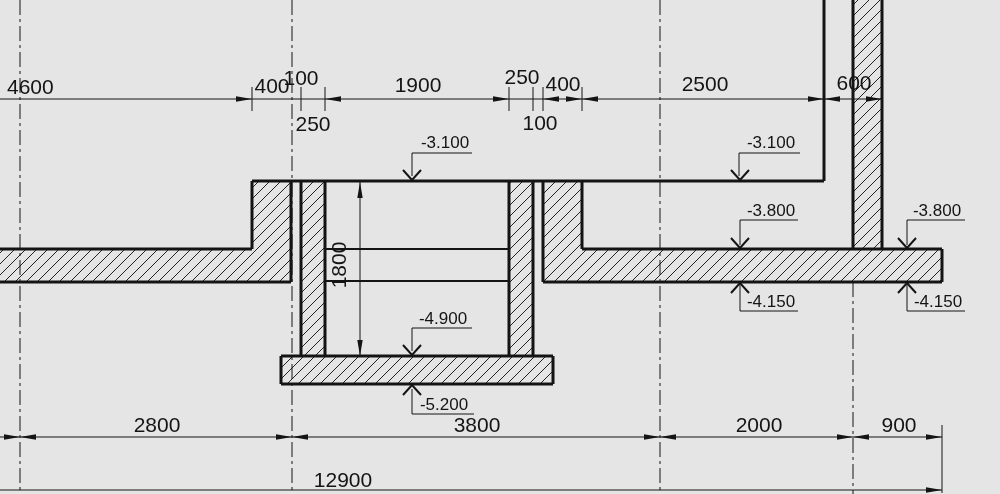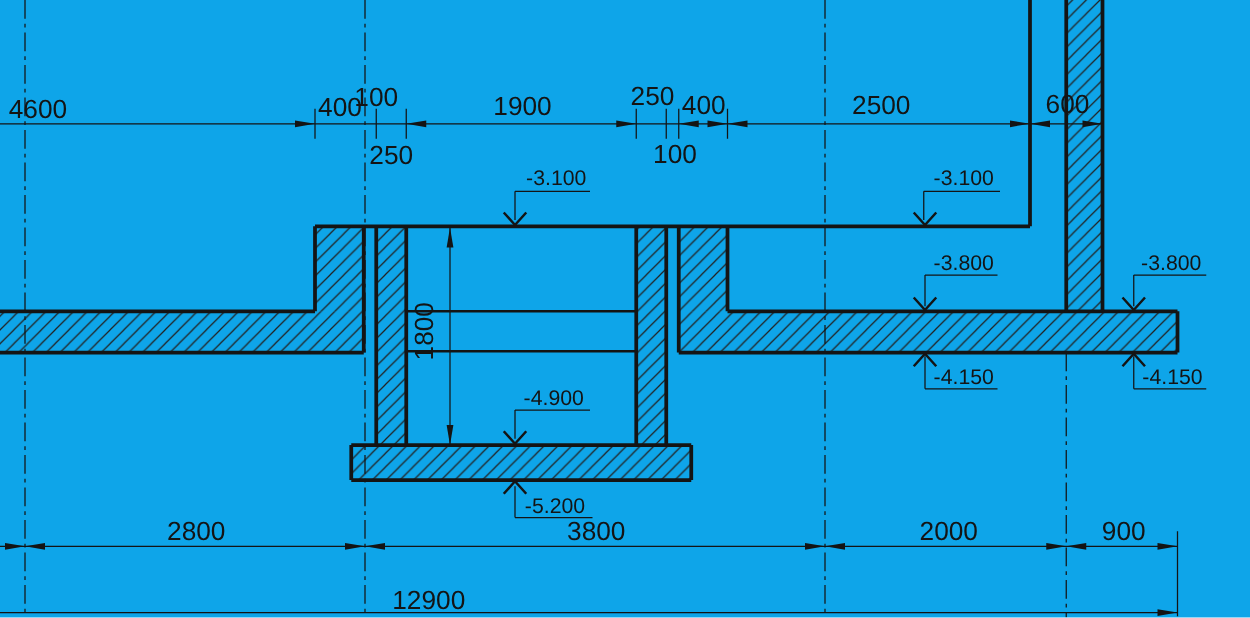--- a/index.html
+++ b/index.html
@@ -1,16 +1,16 @@
 <!DOCTYPE html>
 <html><head>
 <meta charset="utf-8">
 <style>
   html,body{margin:0;padding:0;background:#fff;}
-  .stage{position:relative;width:1000px;height:494px;background:#0ea5e9;overflow:hidden;}
+  .stage{position:relative;width:1000px;height:494px;background:#e5e5e5;overflow:hidden;}
   svg{display:block;}
   text{font-family:"Liberation Sans","DejaVu Sans",sans-serif;fill:#141414;}
   .dim{font-size:21px;}
   .elev{font-size:17px;}
 </style>
 </head>
 <body>
 
 <div class="stage">
 <svg width="1000" height="494" viewBox="0 0 1000 494">

